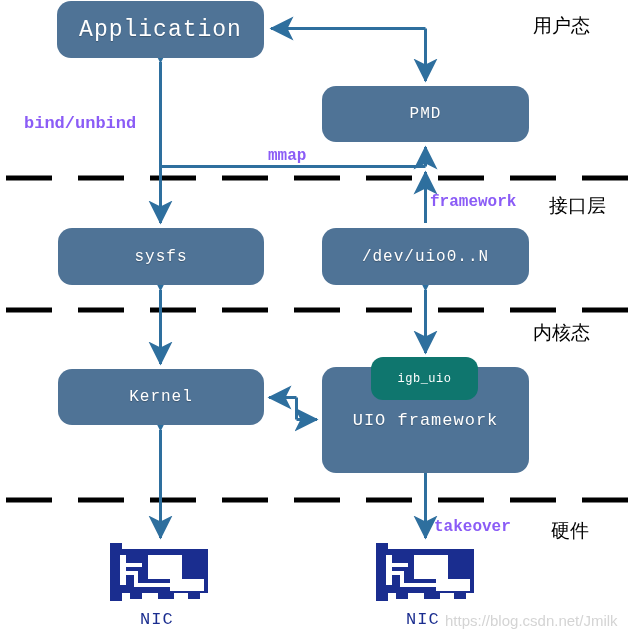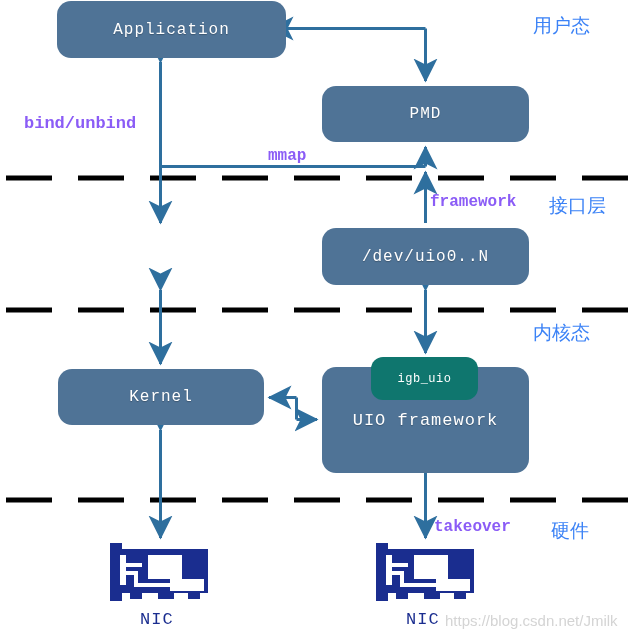--- a/index.html
+++ b/index.html
@@ -53,21 +53,21 @@
   .edge-label {
     position: absolute;
     font-family: "Liberation Mono", "DejaVu Sans Mono", monospace;
     font-weight: bold;
     color: #8b5cf6;
     white-space: nowrap;
   }
   .zone-label {
     position: absolute;
     font-family: "Liberation Serif", "DejaVu Serif", serif;
-    color: #3b82f6;
+    color: #000000;
     white-space: nowrap;
   }
   .nic-label {
     position: absolute;
     font-family: "Liberation Mono", "DejaVu Sans Mono", monospace;
     color: #1a2d8f;
     font-size: 17px;
     letter-spacing: 1px;
     white-space: nowrap;
   }
@@ -143,28 +143,31 @@
       <line x1="425.5" y1="500" x2="425.5" y2="538" stroke="#2e6f9e" stroke-width="3" marker-end="url(#arr)"></line>
     </g>
 
     <g>
       <path d="M296.5,397.5 L269,397.5" stroke="#2e6f9e" stroke-width="3" fill="none" marker-end="url(#arr)"></path>
       <path d="M296.5,397.5 L296.5,419.5" stroke="#2e6f9e" stroke-width="3" fill="none"></path>
       <path d="M296.5,419.5 L317,419.5" stroke="#2e6f9e" stroke-width="3" fill="none" marker-end="url(#arr)"></path>
     </g>
   </svg>
 
-  <div class="node" style="left:57px; top:1px; width:229px; height:57px; font-size:16px;">
+  <div class="node" style="left:57px; top:1px; width:207px; height:57px; font-size:23px;">
     <span class="node-text">Application</span>
   </div>
 
   <div class="node" style="left:322px; top:86px; width:207px; height:56px; font-size:16px;">
     <span class="node-text">PMD</span>
   </div>
 
+  <div class="node" style="left:58px; top:228px; width:206px; height:57px; font-size:16px;">
+    <span class="node-text">sysfs</span>
+  </div>
 
   <div class="node" style="left:322px; top:228px; width:207px; height:57px; font-size:16px;">
     <span class="node-text">/dev/uio0..N</span>
   </div>
 
   <div class="node" style="left:58px; top:369px; width:206px; height:56px; font-size:16px;">
     <span class="node-text">Kernel</span>
   </div>
 
   <div class="node big-label" style="left:322px; top:367px; width:207px; height:106px; font-size:17px; padding-top:44px;">

